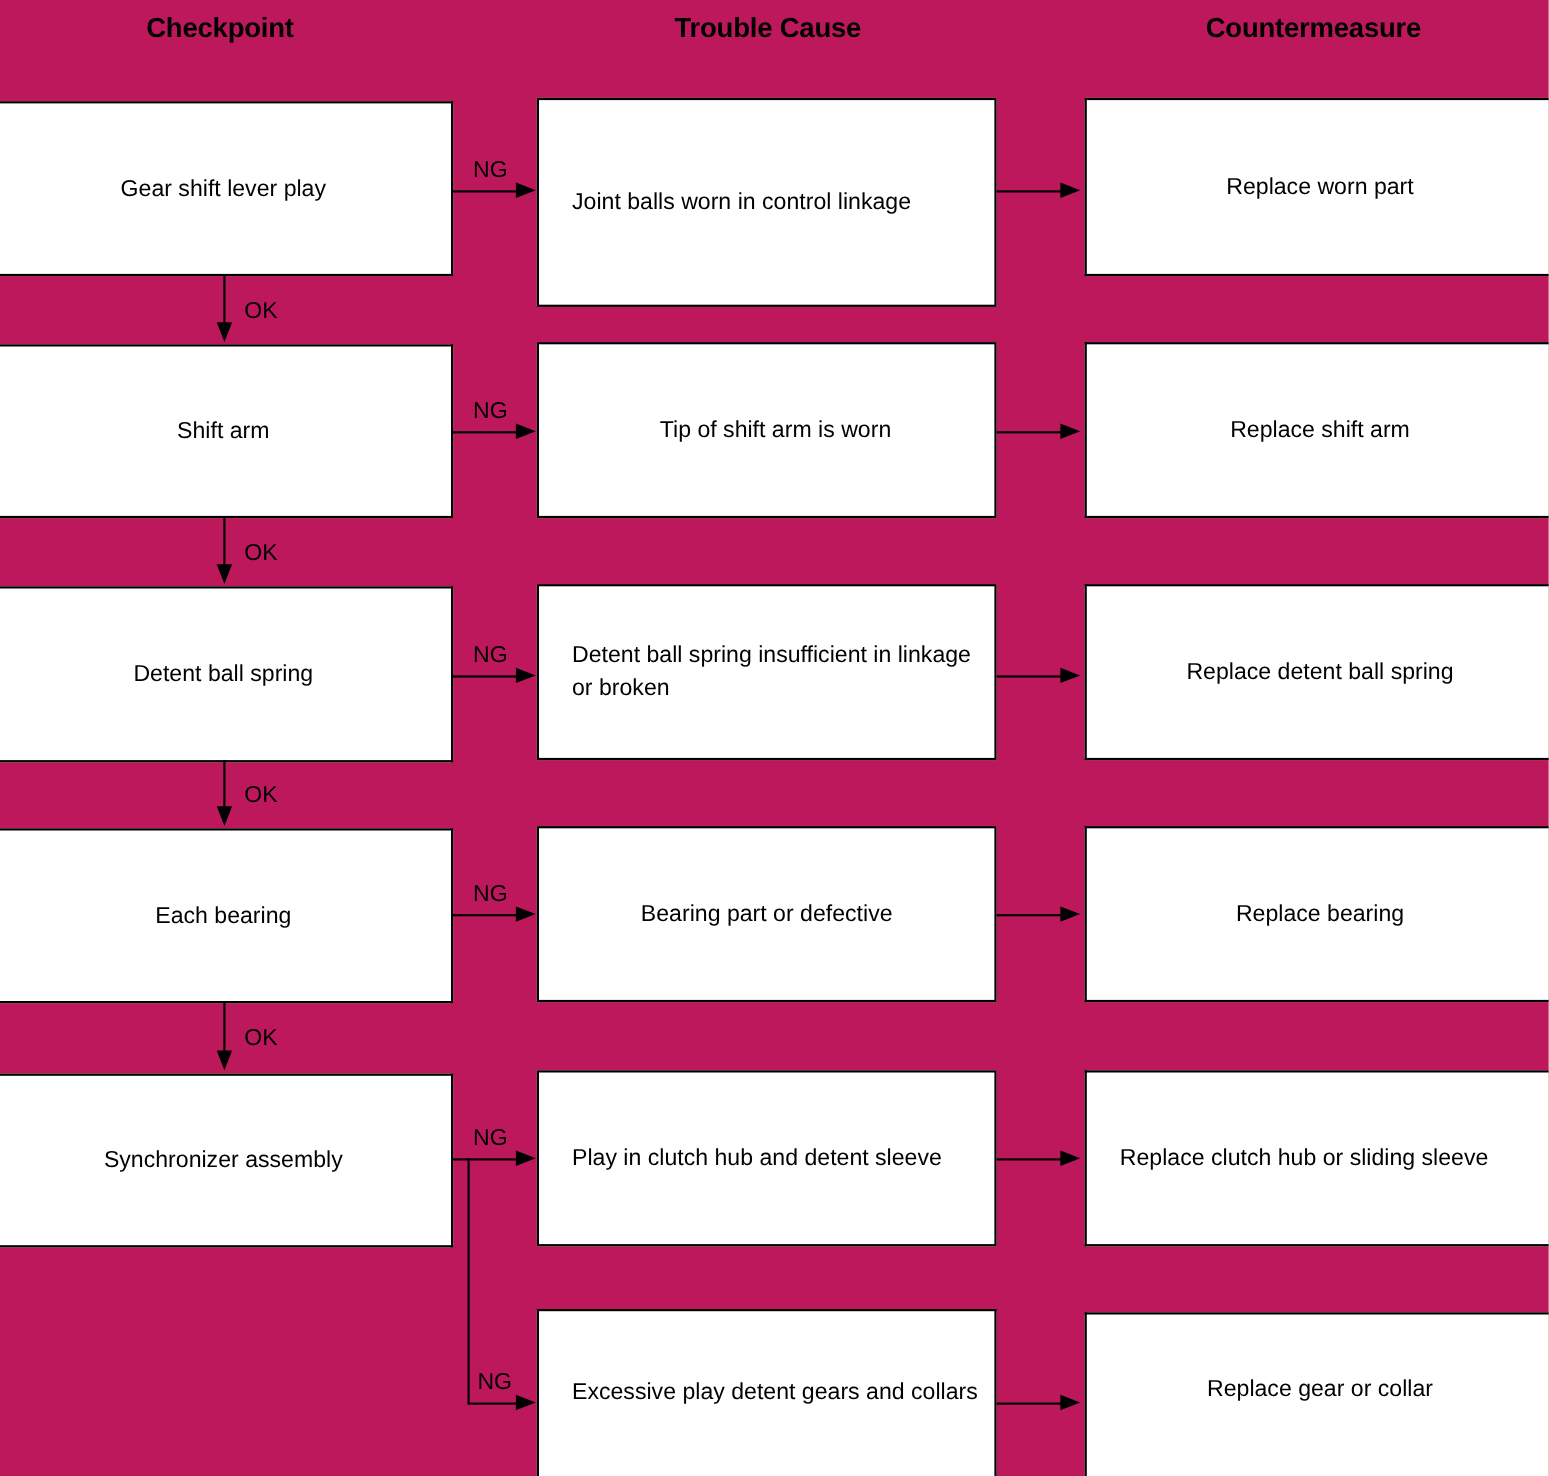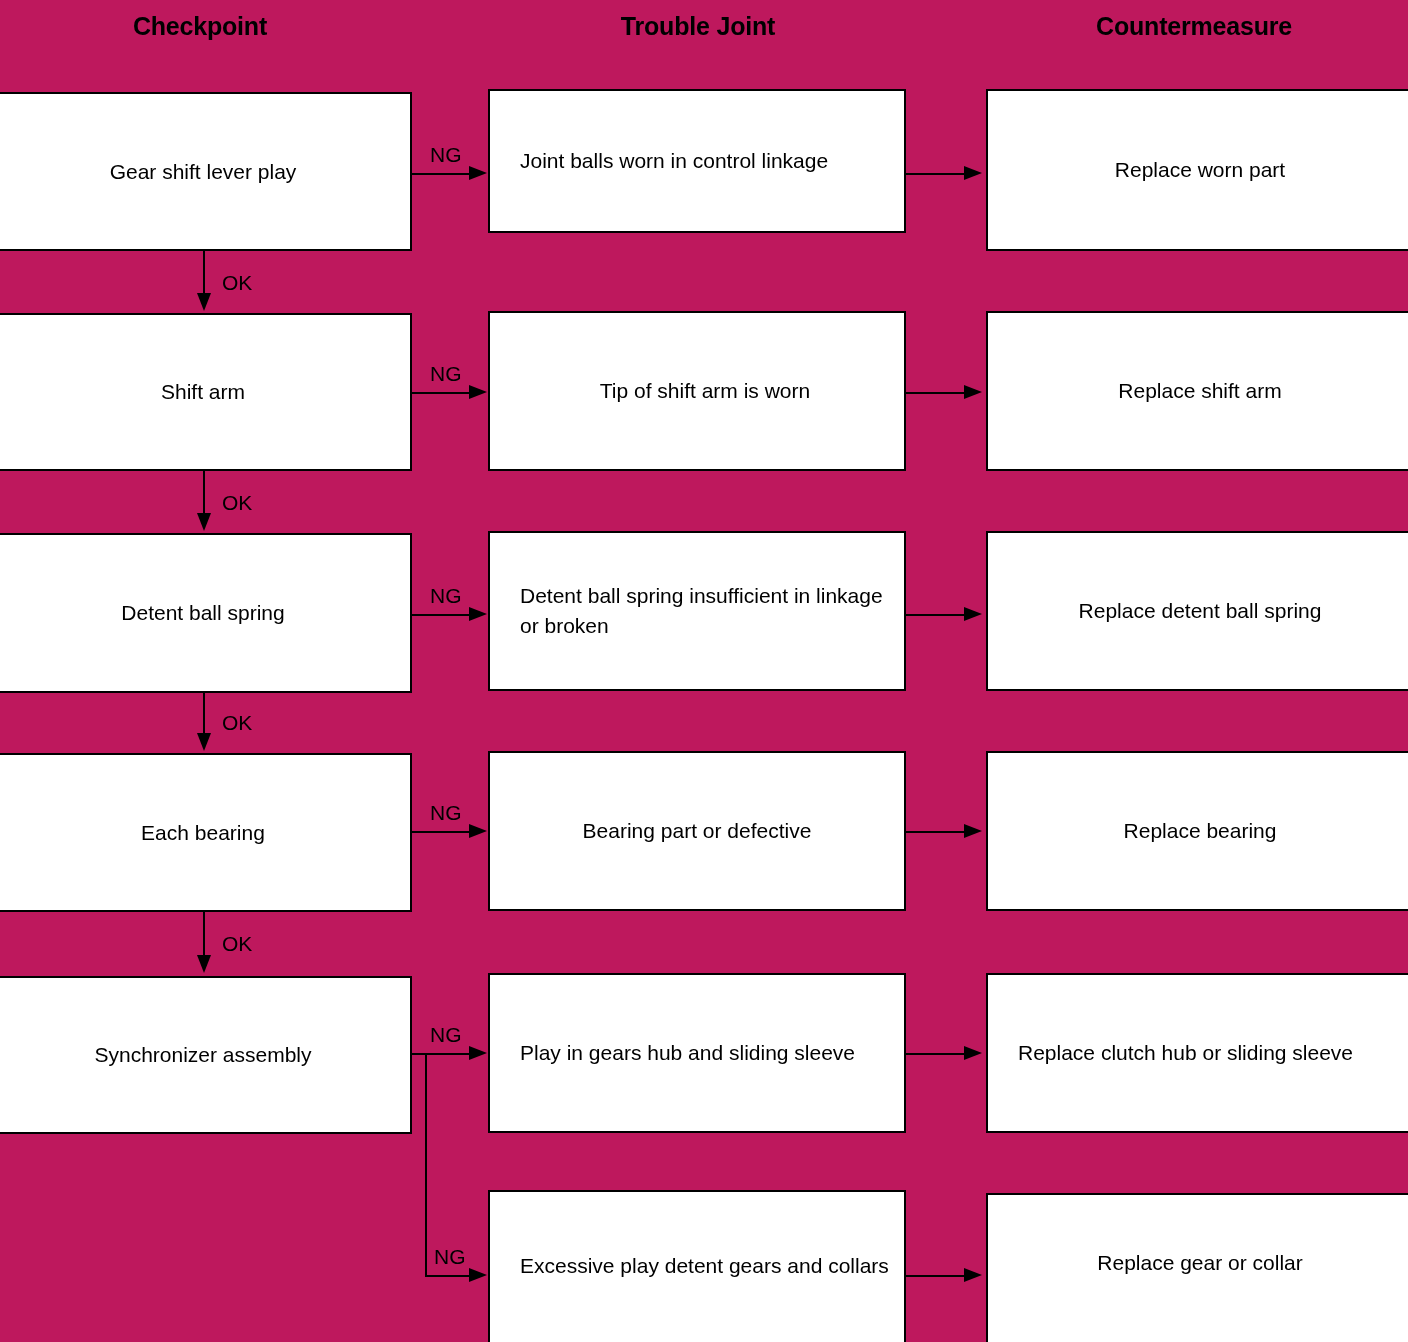--- a/index.html
+++ b/index.html
@@ -96,32 +96,32 @@
     line-height: 21px;
     white-space: nowrap;
   }
 </style>
 </head>
 <body>
 
 <div id="sheet">
 
   <div class="col-header" style="left:200px;">Checkpoint</div>
-  <div class="col-header" style="left:698px;">Trouble Joint</div>
+  <div class="col-header" style="left:698px;">Trouble Cause</div>
   <div class="col-header" style="left:1194px;">Countermeasure</div>
 
   <div class="box center bleed-left" style="left:-4px; top:92px; width:416px; height:159px;">
     <span class="txt">Gear shift lever play</span>
   </div>
 
   <div class="hline" style="left:411px; top:173px; width:60px;"></div>
   <div class="arrow-right" style="left:469px; top:166px;"></div>
   <div class="edge-label" style="left:430px; top:144px;">NG</div>
 
-  <div class="box left" style="left:488px; top:89px; width:418px; height:144px;">
+  <div class="box left" style="left:488px; top:89px; width:418px; height:190px;">
     <span class="txt">Joint balls worn in control linkage</span>
   </div>
 
   <div class="hline" style="left:906px; top:173px; width:60px;"></div>
   <div class="arrow-right" style="left:964px; top:166px;"></div>
 
   <div class="box center bleed-right" style="left:986px; top:89px; width:426px; height:162px;">
     <span class="txt">Replace worn part</span>
   </div>
 
@@ -205,21 +205,21 @@
   <div class="hline" style="left:411px; top:1053px; width:60px;"></div>
   <div class="arrow-right" style="left:469px; top:1046px;"></div>
   <div class="edge-label" style="left:430px; top:1024px;">NG</div>
 
   <div class="vline" style="left:425px; top:1053px; height:223px;"></div>
   <div class="hline" style="left:425px; top:1275px; width:46px;"></div>
   <div class="arrow-right" style="left:469px; top:1268px;"></div>
   <div class="edge-label" style="left:434px; top:1246px;">NG</div>
 
   <div class="box left" style="left:488px; top:973px; width:418px; height:160px;">
-    <span class="txt">Play in gears hub and sliding sleeve</span>
+    <span class="txt">Play in clutch hub and detent sleeve</span>
   </div>
 
   <div class="hline" style="left:906px; top:1053px; width:60px;"></div>
   <div class="arrow-right" style="left:964px; top:1046px;"></div>
 
   <div class="box left bleed-right" style="left:986px; top:973px; width:426px; height:160px;">
     <span class="txt">Replace clutch hub or sliding sleeve</span>
   </div>
 
   <div class="box left bleed-bottom" style="left:488px; top:1190px; width:418px; height:156px;">

